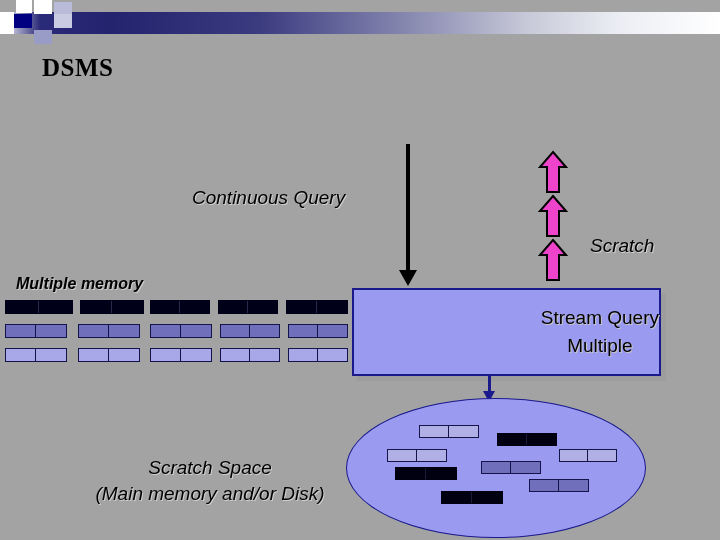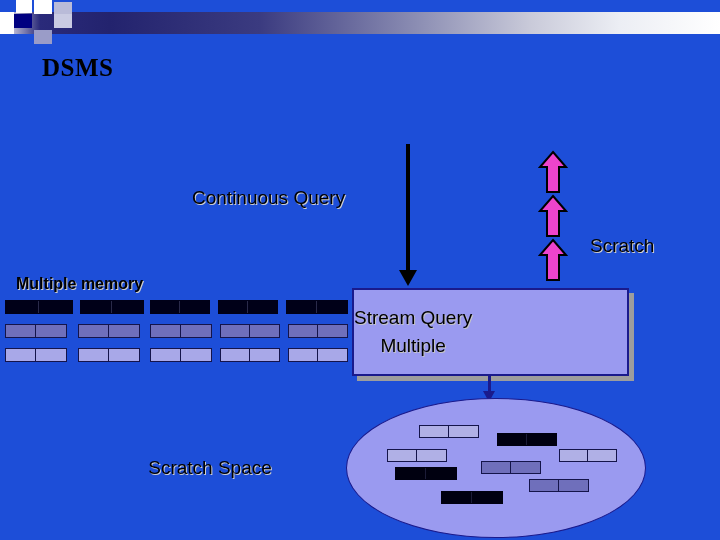--- a/index.html
+++ b/index.html
@@ -7,21 +7,21 @@
     padding: 0;
     background: #ffffff;
   }
   body {
     font-family: "Liberation Sans", sans-serif;
   }
   #slide {
     position: relative;
     width: 720px;
     height: 540px;
-    background: #1d4ed8;
+    background: #a3a3a3;
     overflow: hidden;
   }
 
   
   #header-bar {
     position: absolute;
     left: 0;
     top: 12px;
     width: 720px;
     height: 22px;
@@ -58,20 +58,21 @@
     letter-spacing: 0.5px;
   }
 
   
   .slabel {
     position: absolute;
     color: #000000;
     font-size: 19px;
     white-space: nowrap;
     text-shadow: 1px 1px 0 #cfcfcf;
+    font-style: italic;
   }
 
   #label-continuous-query { left: 192px; top: 187px; }
   #label-results { left: 590px; top: 235px; }
   #label-multiple-streams {
     left: 16px; top: 275px; font-size: 16px; font-weight: bold;
   }
   #label-scratch-space {
     left: 60px; top: 455px; width: 300px; text-align: center;
     white-space: normal; line-height: 1.35;
@@ -86,23 +87,23 @@
     color: #000000;
     text-align: center;
     box-shadow: 5px 5px 0 0 #9d9d9d;
   }
   #box-user-application {
     left: 388px; top: 112px; width: 190px; height: 32px;
     font-size: 19px; line-height: 28px;
     text-shadow: 1px 1px 0 #c6c6c6;
   }
   #box-stream-query-processor {
-    left: 352px; top: 288px; width: 277px; height: 88px;
+    left: 352px; top: 288px; width: 309px; height: 88px;
     font-size: 19px;
-    display: flex; align-items: center; justify-content: flex-start;
+    display: flex; align-items: center; justify-content: flex-end;
   }
   #box-stream-query-processor .bl {
     display: block; line-height: 1.45; text-shadow: 1px 1px 0 #c6c6c6;
   }
 
   
   .arrow-black-shaft {
     position: absolute;
     background: #000000;
   }
@@ -326,15 +327,16 @@
         <div class="half"></div>
       </div>
       <div class="mem-blk mem-dark" style="left: 94px; top: 92px; width: 62px;">
         <div class="half"></div>
         <div class="half"></div>
       </div>
     </div>
 
   <div id="label-scratch-space" class="slabel">
     <div>Scratch Space</div>
+    <div>(Main memory and/or Disk)</div>
   </div>
 
 </div>
 
 </body></html>

